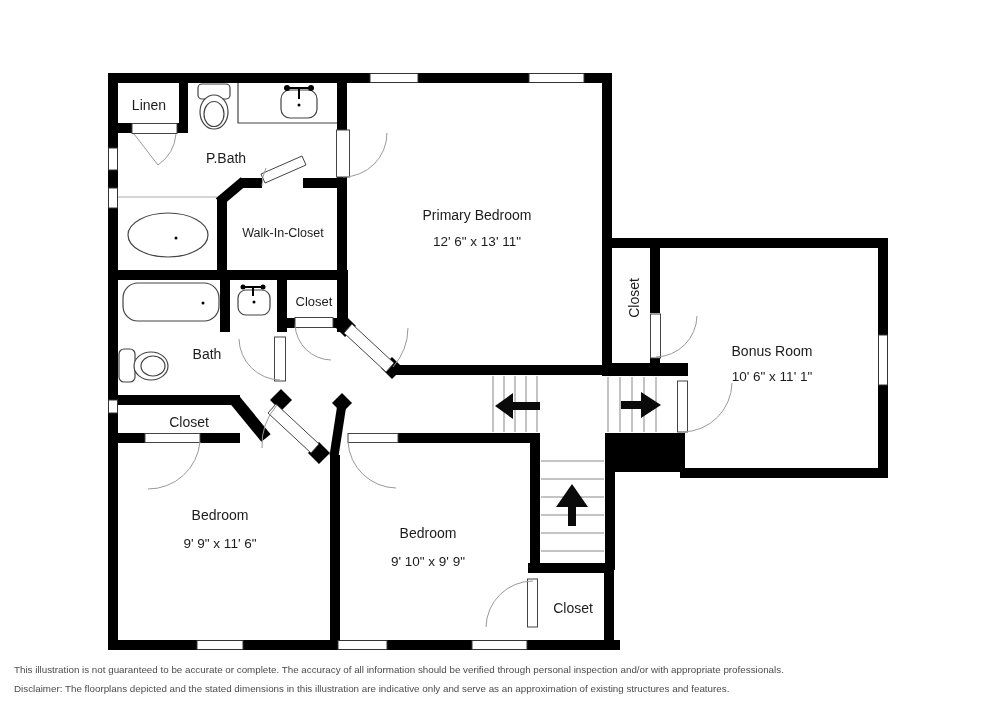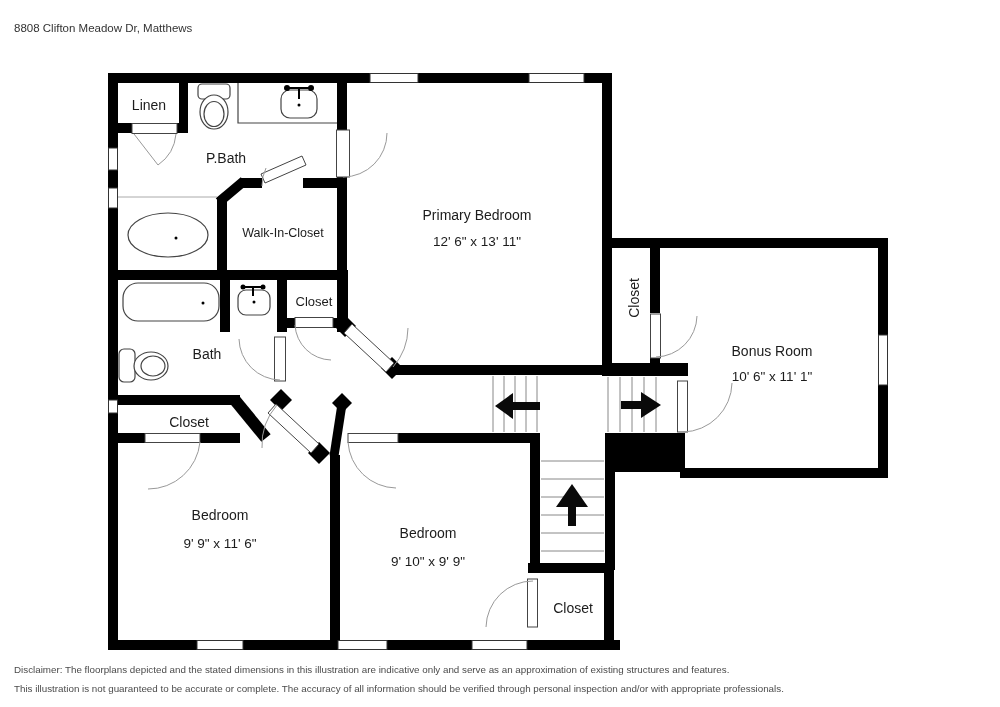--- a/index.html
+++ b/index.html
@@ -21,21 +21,20 @@
   .lbl-sm{font-size:12.5px;fill:#1c1c1c;text-anchor:middle;}
   .lbl-c{font-size:13px;fill:#1c1c1c;text-anchor:middle;}
   .dim{font-size:13.5px;fill:#1c1c1c;text-anchor:middle;}
 </style>
 </head>
 <body>
 
 <div class="page">
 
   <div class="addr">
-    <div>8808 Clifton Meadow Dr, Matthews</div>
   </div>
 
   <svg width="1000" height="707" viewBox="0 0 1000 707">
 
     <g>
       <rect class="wall" x="108" y="73" width="504" height="10"></rect>
       <rect class="wall" x="108" y="73" width="10" height="577"></rect>
       <rect class="wall" x="108" y="640" width="512" height="10"></rect>
       <rect class="wall" x="602" y="73" width="10" height="302"></rect>
       <rect class="wall" x="602" y="238" width="286" height="10"></rect>
@@ -234,17 +233,17 @@
       <text class="lbl" x="428" y="538">Bedroom</text>
       <text class="dim" x="428" y="566">9' 10" x 9' 9"</text>
       <text class="lbl" x="573" y="613">Closet</text>
       <text class="lbl" transform="rotate(-90 634 298)" x="634" y="303">Closet</text>
       <text class="lbl" x="772" y="356">Bonus Room</text>
       <text class="dim" x="772" y="381">10' 6" x 11' 1"</text>
     </g>
   </svg>
 
   <div class="footer">
+    <div>This illustration is not guaranteed to be accurate or complete. The accuracy of all information should be verified through personal inspection and/or with appropriate professionals.</div>
     <div>Disclaimer: The floorplans depicted and the stated dimensions in this illustration are indicative only and serve as an approximation of existing structures and features.</div>
-    <div>This illustration is not guaranteed to be accurate or complete. The accuracy of all information should be verified through personal inspection and/or with appropriate professionals.</div>
   </div>
 
 </div>
 
 </body></html>

